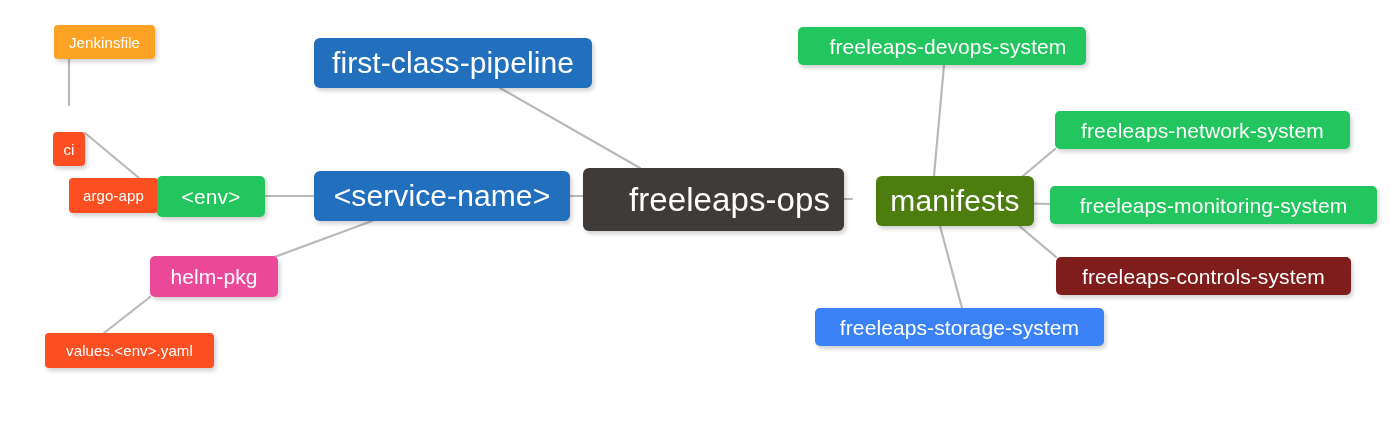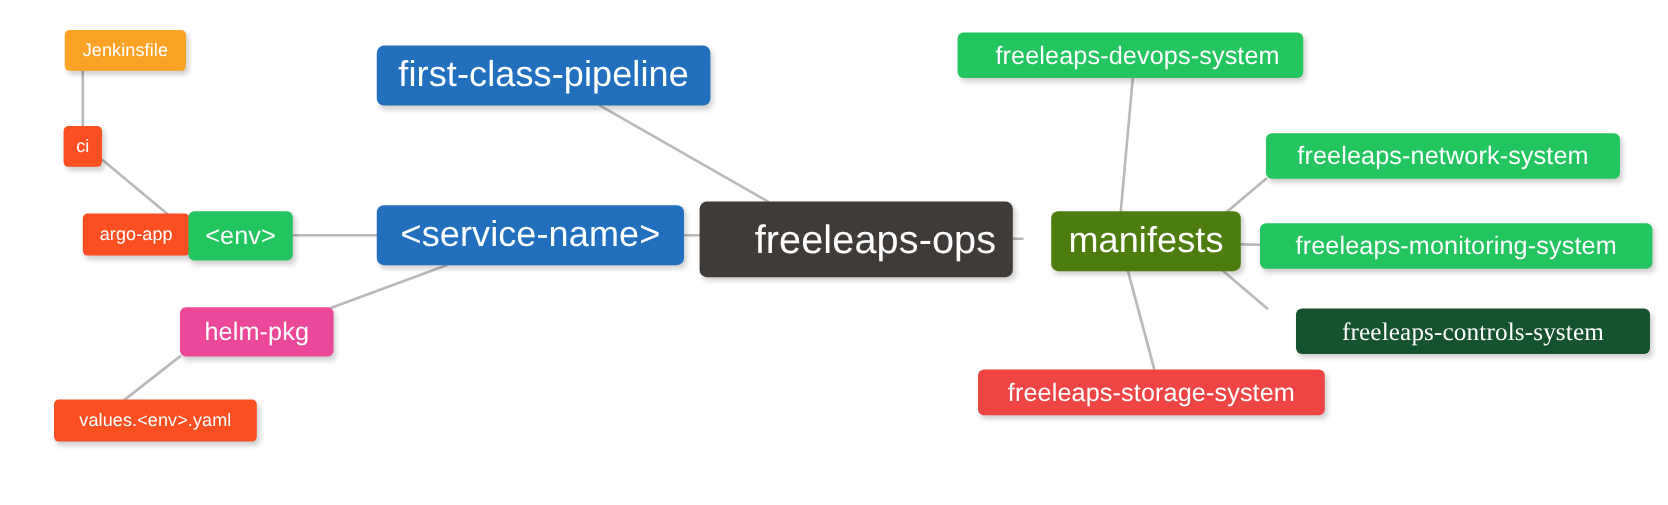--- a/index.html
+++ b/index.html
@@ -45,21 +45,21 @@
     box-shadow: 2px 3px 4px rgba(0,0,0,0.18);
     line-height: 1;
     letter-spacing: 0.1px;
     user-select: none;
   }
   
   .tier-root   { font-size: 33px; border-radius: 6px; }
   .tier-major  { font-size: 30px; border-radius: 6px; }
   .tier-leaf   { font-size: 21px; border-radius: 5px; }
   .tier-small  { font-size: 15px; border-radius: 4px; margin-left: 36px; }
-  .tier-tiny   { font-size: 15px; border-radius: 4px; }
+  .tier-tiny   { font-size: 15px; border-radius: 4px; margin-top: 27px; }
 </style>
 </head>
 <body>
 
 <div id="canvas">
 
   <svg id="edge-layer" viewBox="0 0 1390 421">
       <path class="edge" d="M 69,59 L 69,105" stroke="#b9b9b9"></path>
       <path class="edge" d="M 85,133 L 157,193" stroke="#b9b9b9"></path>
       <path class="edge" d="M 122,196 L 157,196" stroke="#b9b9b9"></path>
@@ -73,27 +73,27 @@
       <path class="edge" d="M 1010,187 L 1055,149" stroke="#b9b9b9"></path>
       <path class="edge" d="M 1010,203 L 1050,204" stroke="#b9b9b9"></path>
       <path class="edge" d="M 1010,218 L 1056,257" stroke="#b9b9b9"></path>
       <path class="edge" d="M 940,226 L 962,308" stroke="#b9b9b9"></path>
     </svg>
 
   <div id="node-layer">
       <div class="node tier-small" style="left: 18px; top: 25px; width: 101px; height: 34px; background: rgb(252, 163, 38);">Jenkinsfile</div>
       <div class="node tier-tiny" style="left: 53px; top: 105px; width: 32px; height: 34px; background: rgb(252, 79, 33);">ci</div>
       <div class="node tier-small" style="left: 33px; top: 178px; width: 89px; height: 35px; background: rgb(252, 79, 33); text-align: right;">argo-app</div>
-      <div class="node tier-leaf" style="left: 157px; top: 176px; width: 87px; height: 41px; background: rgb(34, 197, 94);">&lt;env&gt;</div>
+      <div class="node tier-leaf" style="left: 157px; top: 176px; width: 108px; height: 41px; background: rgb(34, 197, 94);">&lt;env&gt;</div>
       <div class="node tier-leaf" style="left: 150px; top: 256px; width: 128px; height: 41px; background: #ec4899;">helm-pkg</div>
       <div class="node tier-small" style="left: 9px; top: 333px; width: 169px; height: 35px; background: rgb(252, 79, 33);">values.&lt;env&gt;.yaml</div>
       <div class="node tier-major" style="left: 314px; top: 38px; width: 278px; height: 50px; background: rgb(34, 112, 189);">first-class-pipeline</div>
       <div class="node tier-major" style="left: 314px; top: 171px; width: 256px; height: 50px; background: rgb(34, 112, 189);">&lt;service-name&gt;</div>
       <div class="node tier-root" style="left: 583px; top: 168px; width: 261px; height: 63px; background: rgb(63, 59, 56); padding-left: 32px;">freeleaps-ops</div>
       <div class="node tier-major" style="left: 852px; top: 176px; width: 158px; height: 50px; background: #4d7c0f; margin-left: 24px;">manifests</div>
       <div class="node tier-leaf" style="left: 798px; top: 27px; width: 288px; height: 38px; background: rgb(34, 197, 94); padding-left: 12px;">freeleaps-devops-system</div>
       <div class="node tier-leaf" style="left: 1055px; top: 111px; width: 295px; height: 38px; background: rgb(34, 197, 94);">freeleaps-network-system</div>
       <div class="node tier-leaf" style="left: 1050px; top: 186px; width: 327px; height: 38px; background: rgb(34, 197, 94);">freeleaps-monitoring-system</div>
-      <div class="node tier-leaf" style="left: 1080px; top: 257px; width: 295px; height: 38px; background: #14532d; font-family: Liberation Serif, serif;">freeleaps-controls-system</div>
-      <div class="node tier-leaf" style="left: 815px; top: 308px; width: 289px; height: 38px; background: #ef4444;">freeleaps-storage-system</div>
+      <div class="node tier-leaf" style="left: 1056px; top: 257px; width: 295px; height: 38px; background: #7f1d1d;">freeleaps-controls-system</div>
+      <div class="node tier-leaf" style="left: 815px; top: 308px; width: 289px; height: 38px; background: #3b82f6;">freeleaps-storage-system</div>
     </div>
 
 </div>
 
 </body></html>

